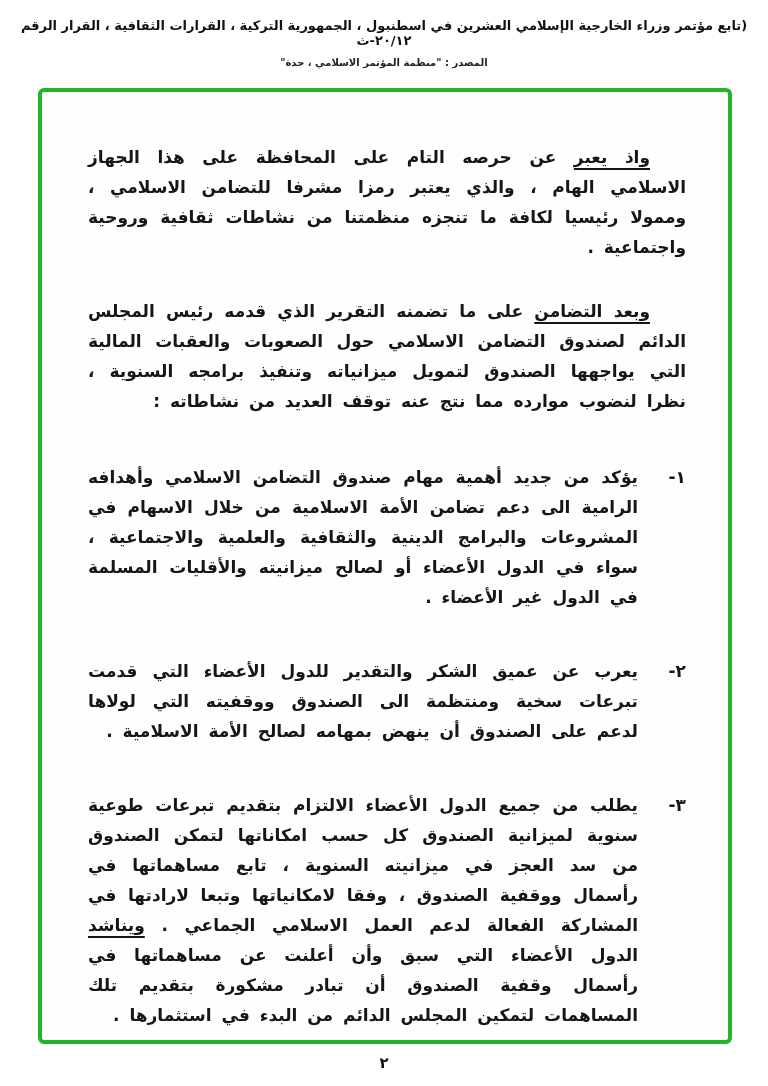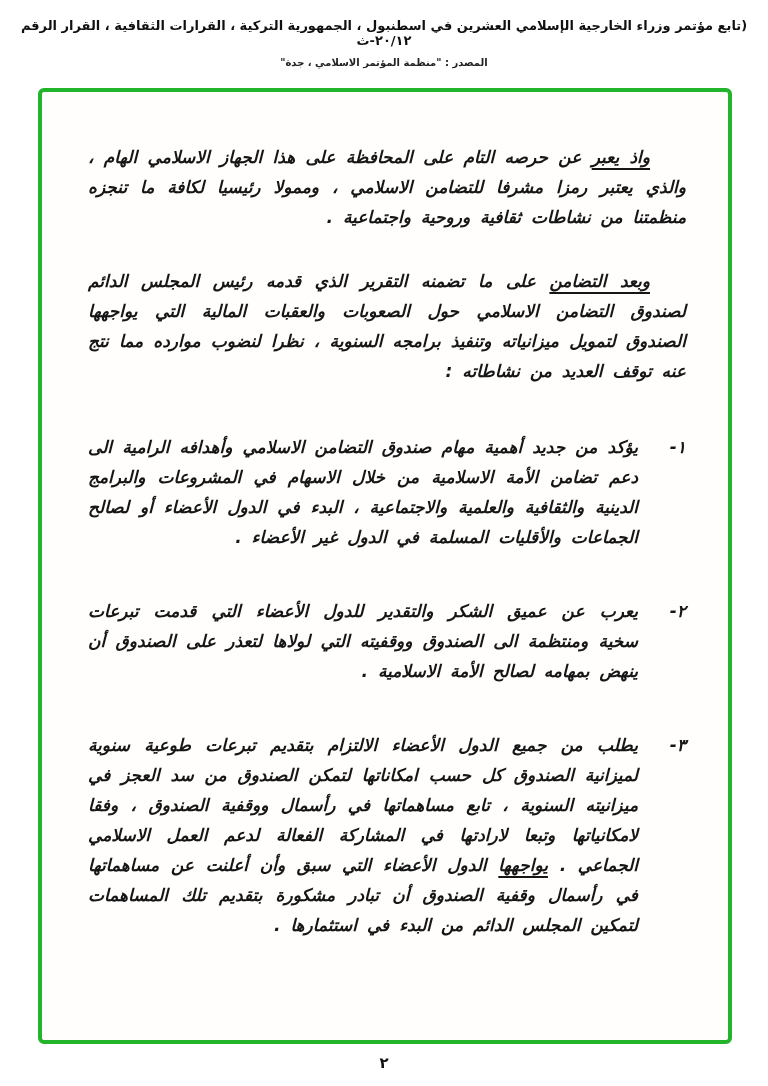--- a/index.html
+++ b/index.html
@@ -32,21 +32,20 @@
     border-radius: 6px;
     background: #fffefd;
   }
 
   .doc-body {
     padding: 50px 42px 0 46px;
     font-size: 17px; font-weight: 700;
     line-height: 30px;
     text-align: justify;
     word-spacing: 4px;
-    font-style: italic;
   }
 
   .para { text-indent: 36px; margin-bottom: 34px; }
   .para .lead { text-decoration: underline; text-underline-offset: 5px; text-decoration-thickness: 1.5px; }
 
   .items { list-style: none; margin-top: 46px; }
   .item { display: flex; gap: 14px; margin-bottom: 44px; }
   .item .num { flex: 0 0 34px; text-align: right; }
   .item .item-text { flex: 1; text-align: justify; }
   .underline { text-decoration: underline; text-underline-offset: 5px; text-decoration-thickness: 1.5px; }
@@ -76,33 +75,33 @@
 
       <p class="para">
         <span class="lead">وبعد التضامن</span>
         <span>على ما تضمنه التقرير الذي قدمه رئيس المجلس الدائم لصندوق التضامن الاسلامي حول الصعوبات والعقبات المالية التي يواجهها الصندوق لتمويل ميزانياته وتنفيذ برامجه السنوية ، نظرا لنضوب موارده مما نتج عنه توقف العديد من نشاطاته :</span>
       </p>
 
       <ol class="items">
 
         <li class="item">
           <span class="num">١-</span>
-          <span class="item-text">يؤكد من جديد أهمية مهام صندوق التضامن الاسلامي وأهدافه الرامية الى دعم تضامن الأمة الاسلامية من خلال الاسهام في المشروعات والبرامج الدينية والثقافية والعلمية والاجتماعية ، البدء في الدول الأعضاء أو لصالح الجماعات والأقليات المسلمة في الدول غير الأعضاء .</span>
+          <span class="item-text">يؤكد من جديد أهمية مهام صندوق التضامن الاسلامي وأهدافه الرامية الى دعم تضامن الأمة الاسلامية من خلال الاسهام في المشروعات والبرامج الدينية والثقافية والعلمية والاجتماعية ، سواء في الدول الأعضاء أو لصالح ميزانيته والأقليات المسلمة في الدول غير الأعضاء .</span>
         </li>
 
         <li class="item">
           <span class="num">٢-</span>
-          <span class="item-text">يعرب عن عميق الشكر والتقدير للدول الأعضاء التي قدمت تبرعات سخية ومنتظمة الى الصندوق ووقفيته التي لولاها لتعذر على الصندوق أن ينهض بمهامه لصالح الأمة الاسلامية .</span>
+          <span class="item-text">يعرب عن عميق الشكر والتقدير للدول الأعضاء التي قدمت تبرعات سخية ومنتظمة الى الصندوق ووقفيته التي لولاها لدعم على الصندوق أن ينهض بمهامه لصالح الأمة الاسلامية .</span>
         </li>
 
         <li class="item">
           <span class="num">٣-</span>
           <span class="item-text">
             <span>يطلب من جميع الدول الأعضاء الالتزام بتقديم تبرعات طوعية سنوية لميزانية الصندوق كل حسب امكاناتها لتمكن الصندوق من سد العجز في ميزانيته السنوية ، تابع مساهماتها في رأسمال ووقفية الصندوق ، وفقا لامكانياتها وتبعا لارادتها في المشاركة الفعالة لدعم العمل الاسلامي الجماعي .</span>
-            <span class="underline">يواجهها</span>
+            <span class="underline">ويناشد</span>
             <span>الدول الأعضاء التي سبق وأن أعلنت عن مساهماتها في رأسمال وقفية الصندوق أن تبادر مشكورة بتقديم تلك المساهمات لتمكين المجلس الدائم من البدء في استثمارها .</span>
           </span>
         </li>
 
       </ol>
 
     </div>
   </div>
 
   <div class="page-number">٢</div>

